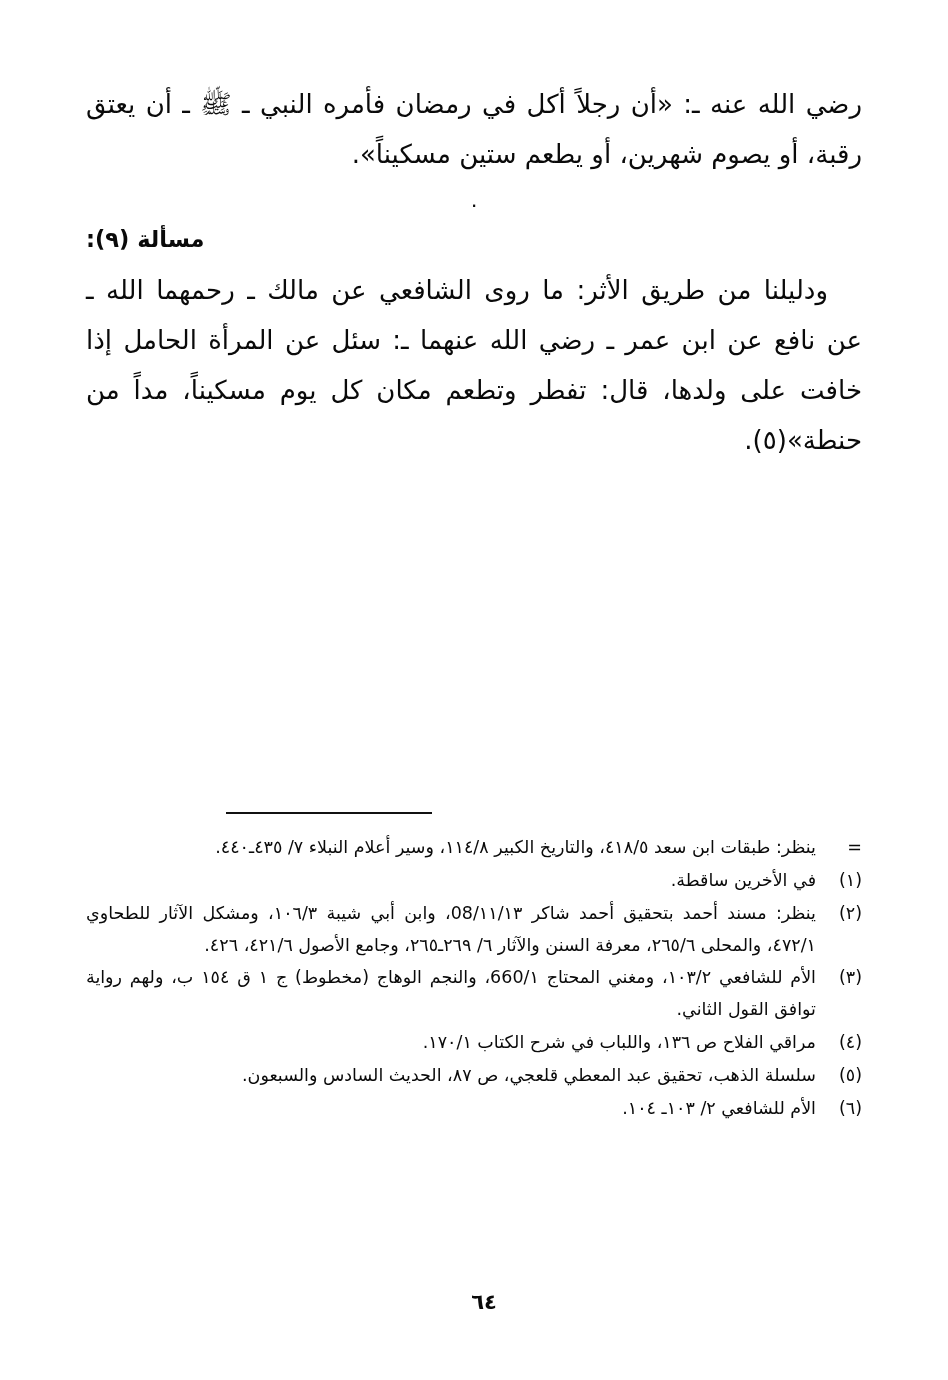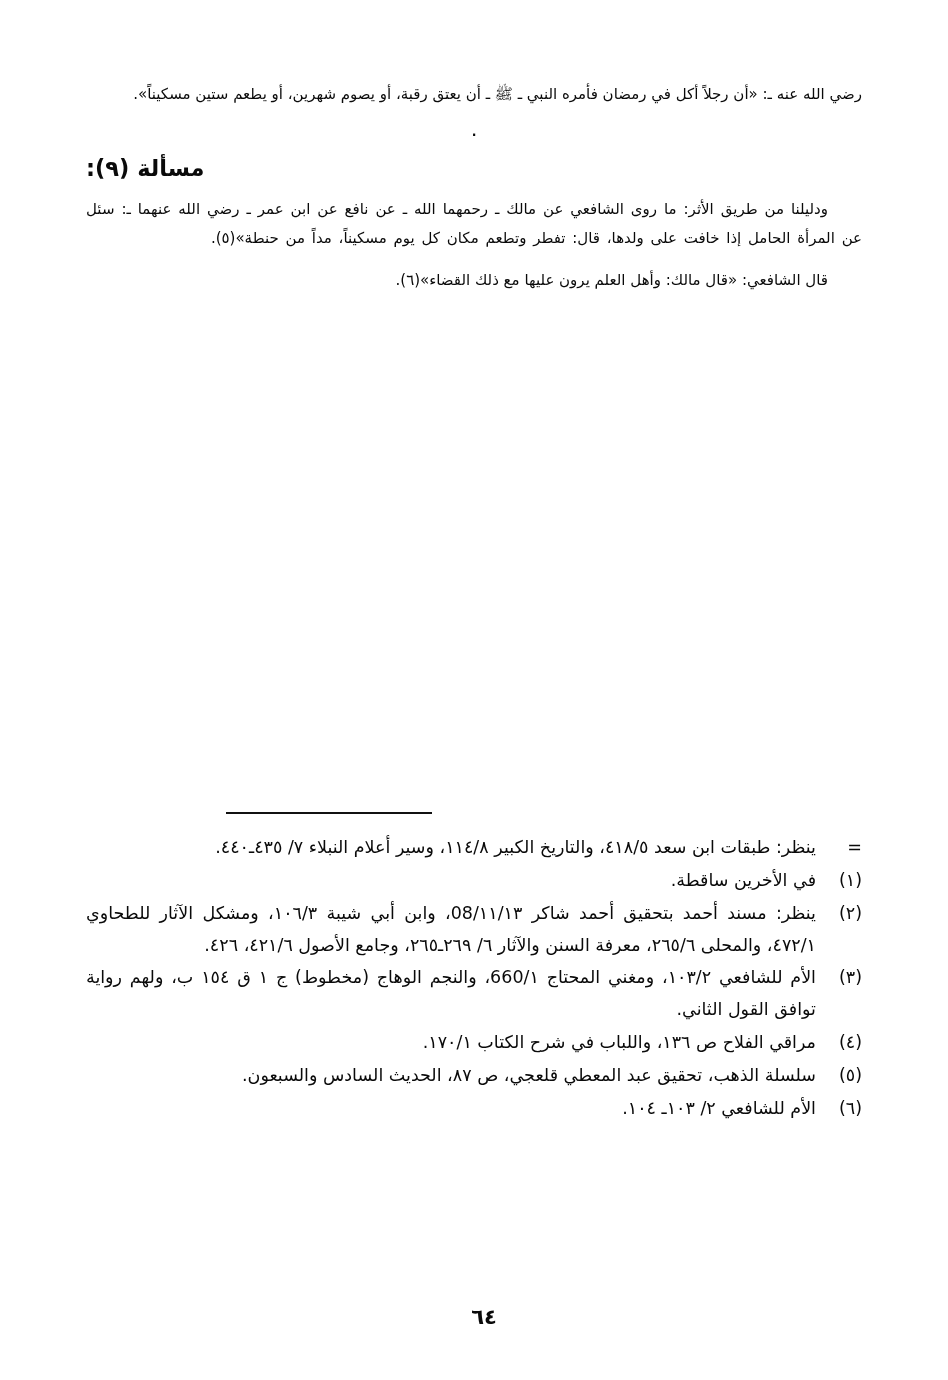--- a/index.html
+++ b/index.html
@@ -19,21 +19,21 @@
   }
   .content {
     position: absolute;
     top: 80px;
     right: 86px;
     left: 86px;
     direction: rtl;
     text-align: justify;
   }
   .body-par {
-    font-size: 15px;
+    font-size: 26px;
     line-height: 1.92;
     margin: 0 0 14px 0;
     text-align: justify;
     text-justify: inter-word;
     letter-spacing: 0;
   }
   .body-par.indent {
     text-indent: 34px;
   }
   .body-par.stretch {
@@ -82,21 +82,21 @@
     text-align: right;
     padding-left: 6px;
     white-space: nowrap;
   }
   .fn-text {
     flex: 1 1 auto;
     text-align: justify;
   }
   .page-number {
     position: absolute;
-    bottom: 51px;
+    bottom: 66px;
     left: 0;
     right: 0;
     text-align: center;
     font-size: 21px;
     font-weight: bold;
     padding-left: 20px;
   }
 </style>
 </head>
 <body>
@@ -108,21 +108,20 @@
     <p class="body-par">رضي الله عنه ـ: «أن رجلاً أكل في رمضان فأمره النبي ـ ﷺ ـ أن يعتق رقبة، أو يصوم شهرين، أو يطعم ستين مسكيناً».</p>
 
 
     <div class="center-dot">٠</div>
 
     <h2 class="heading">مسألة (٩):</h2>
 
 
     <p class="body-par indent stretch">ودليلنا من طريق الأثر: ما روى الشافعي عن مالك ـ رحمهما الله ـ عن نافع عن ابن عمر ـ رضي الله عنهما ـ: سئل عن المرأة الحامل إذا خافت على ولدها، قال: تفطر وتطعم مكان كل يوم مسكيناً، مداً من حنطة»(٥).</p>
 
-    <p class="body-par indent">قال الشافعي: «قال مالك: وأهل العلم يرون عليها مع ذلك القضاء»(٦).</p>
 
   </div>
 
   <div class="footnote-rule"></div>
 
   <div class="footnotes">
 
     <div class="fn">
       <span class="fn-marker">=</span>
       <span class="fn-text">ينظر: طبقات ابن سعد ٤١٨/٥، والتاريخ الكبير ١١٤/٨، وسير أعلام النبلاء ٧/ ٤٣٥ـ٤٤٠.</span>

